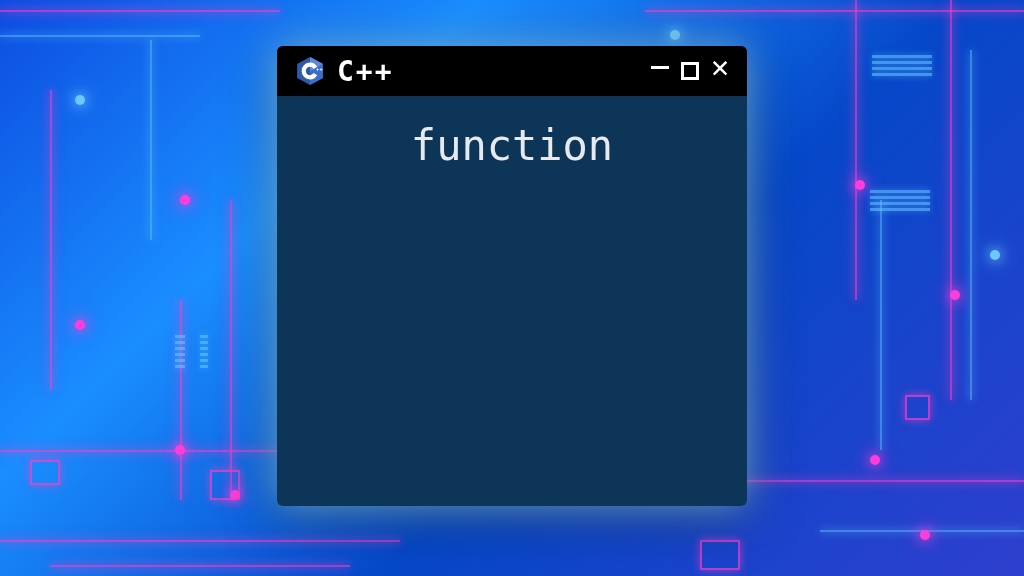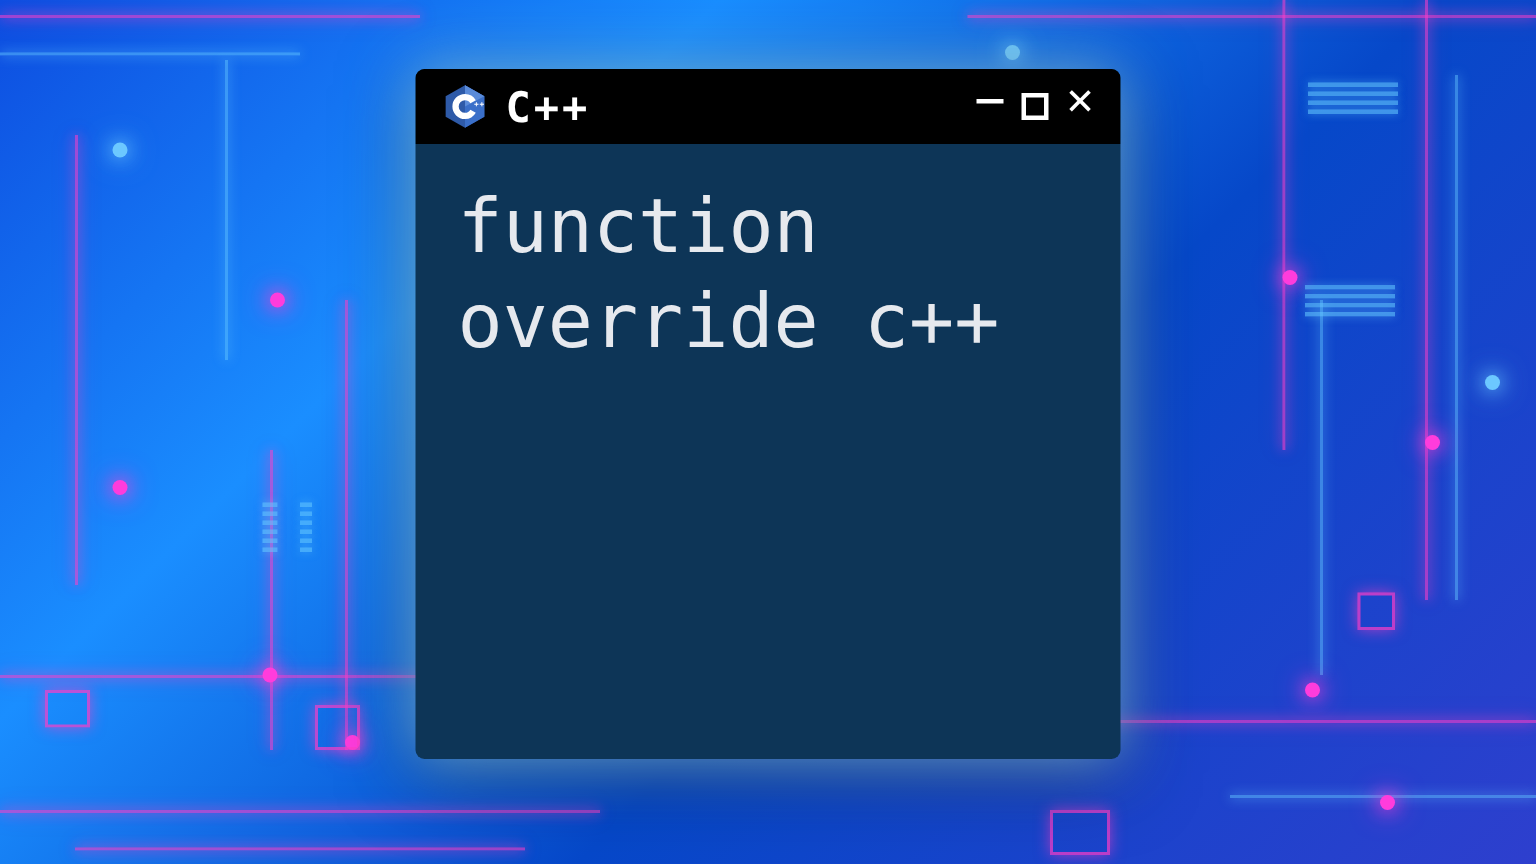--- a/index.html
+++ b/index.html
@@ -146,24 +146,25 @@
     .ctrl-close {
       font-size: 30px;
       font-weight: 300;
       position: relative;
       top: -2px;
     }
     
     .terminal-content {
       padding: 24px 28px;
       color: #e6e9ee;
-      font-size: 50px;
+      font-size: 42px;
       font-family: "Consolas", "Andale Mono", "DejaVu Sans Mono",monospace;
       line-height: 1.25;
       letter-spacing: 0px;
+      text-align: center;
     }
   </style>
 </head>
 <body>
 
 <div class="circuit-bg">
   <div class="circuit-lines">
 
     <div class="line" style="left:0;top:10px;width:280px;height:2px;"></div>
     <div class="line" style="left:645px;top:10px;width:380px;height:2px;"></div>
@@ -244,15 +245,14 @@
     </span>
     <span class="title-text">C++</span>
     <div class="window-controls">
       <span class="ctrl ctrl-min"></span>
       <span class="ctrl ctrl-max"></span>
       <span class="ctrl ctrl-close">✕</span>
     </div>
   </div>
   <div class="terminal-content">
     <div>function</div>
-    <div>override c++</div>
   </div>
 </div>
 
 </body></html>

